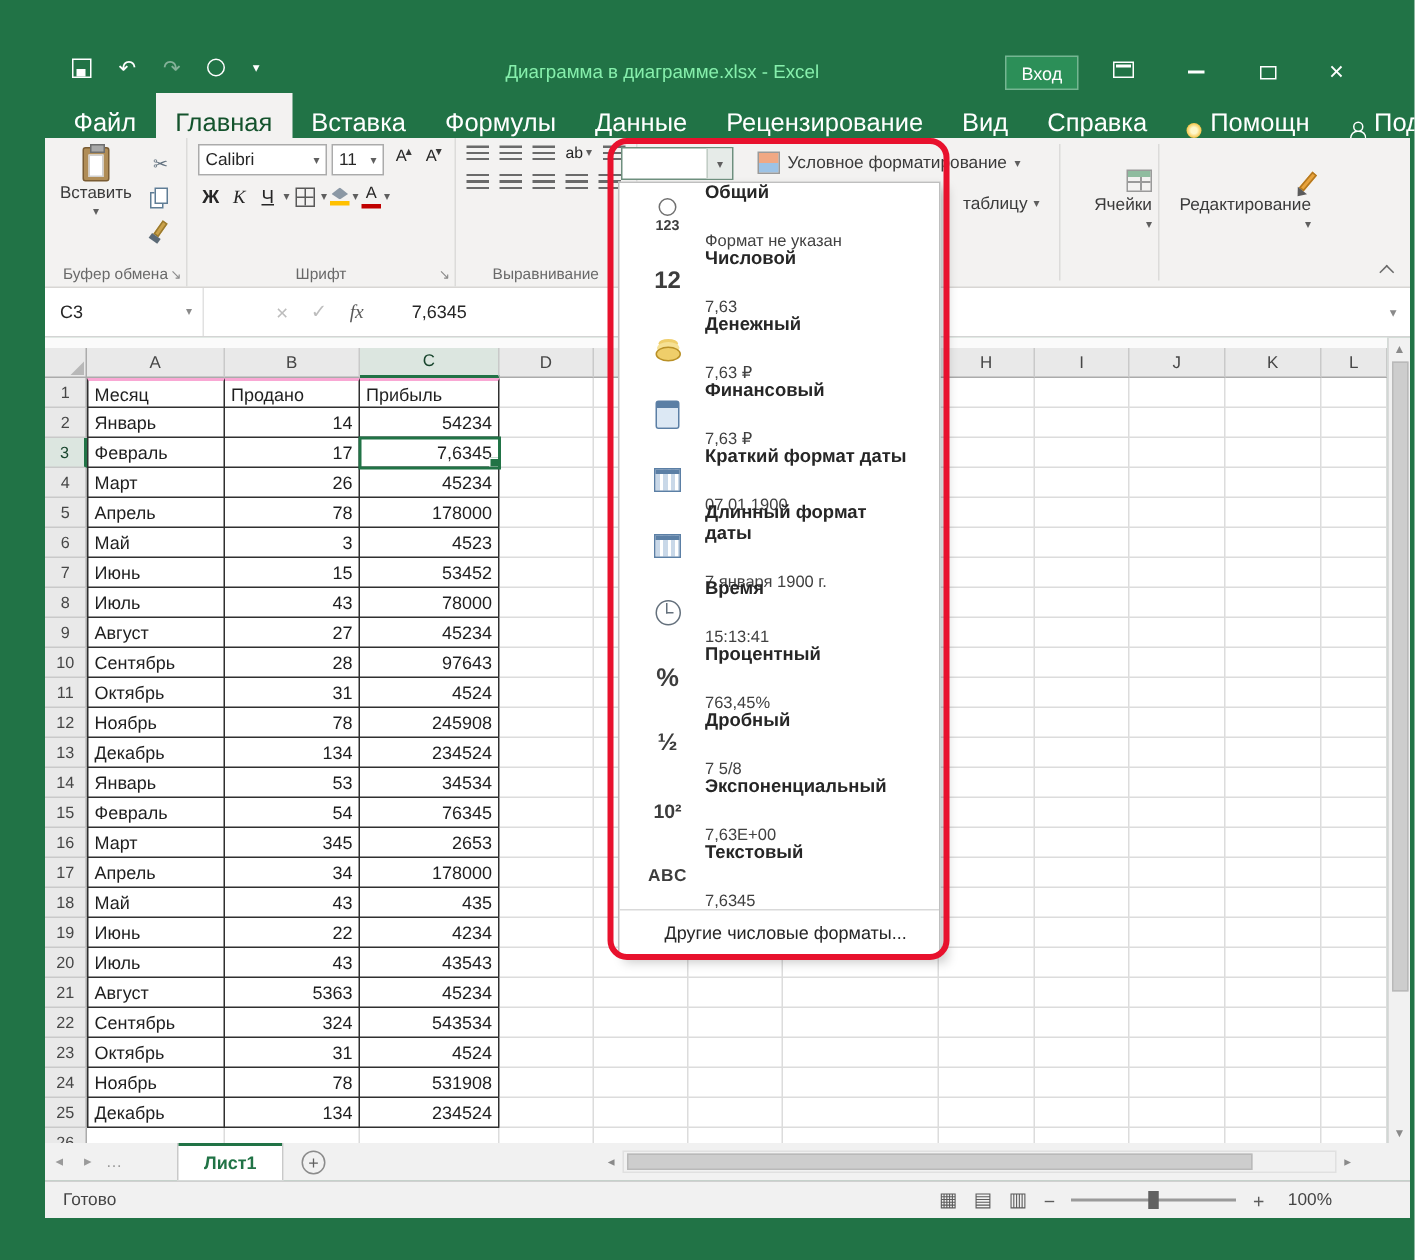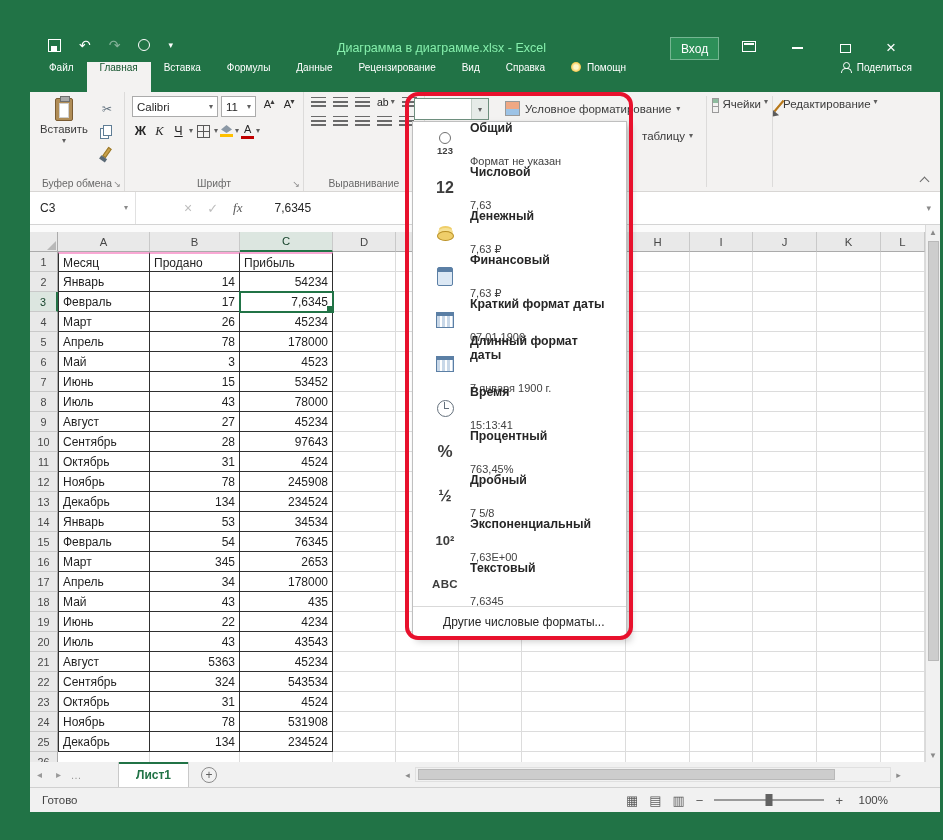--- a/index.html
+++ b/index.html
@@ -19,21 +19,21 @@
 .signin{position:absolute;left:670px;top:37px;height:23px;padding:0 10px;display:flex;align-items:center;background:#2c8f58;border:1px solid rgba(255,255,255,.35);color:#fff;font-size:12px;cursor:pointer}
 .ic-ribopt{position:absolute;left:742px;top:41px;width:14px;height:11px;border:1px solid #fff}
 .ic-ribopt::after{content:"";position:absolute;left:1px;right:1px;top:1px;height:2px;background:#fff}
 .winbtn{position:absolute;top:36px;width:34px;height:24px;display:flex;align-items:center;justify-content:center;color:#fff}
 .win-min{left:780px}.win-max{left:828px}.win-close{left:874px;font-size:17px}
 .ic-minbar{width:11px;height:2px;background:#fff}
 .ic-maxbox{width:11px;height:9px;border:1px solid #fff}
 
 
 .tabsrow{position:absolute;left:0;top:62px;right:0;height:30px;display:flex;padding-left:36px}
-.tab{display:flex;align-items:flex-start;padding:0 13px;color:#fff;font-size:10px;white-space:nowrap;cursor:pointer}
+.tab{display:flex;align-items:flex-end;padding:0 13px;color:#fff;font-size:17px;white-space:nowrap;cursor:pointer}
 .tab.active{background:#f3f2f1;color:#14532d}
 .tab:last-child{margin-left:auto;margin-right:18px}
 .ticon{display:none}
 .ticon[data-ticon="bulb"]{display:inline-block;width:10px;height:10px;border-radius:50%;background:radial-gradient(#fff7c9 30%,#f5c242 72%);margin-right:6px}
 .ticon[data-ticon="person"]{display:inline-block;width:11px;height:11px;position:relative;margin-right:6px}
 .ticon[data-ticon="person"]::before{content:"";position:absolute;left:3px;top:0;width:5px;height:5px;border:1px solid #fff;border-radius:50%}
 .ticon[data-ticon="person"]::after{content:"";position:absolute;left:1px;bottom:0;width:9px;height:4px;border:1px solid #fff;border-bottom:none;border-radius:5px 5px 0 0}
 
 
 .ribbon{position:absolute;left:30px;top:92px;width:910px;height:100px;background:#f3f2f1;border-bottom:1px solid #d8d6d4}
@@ -75,21 +75,21 @@
 .colbar .letterA{font-size:11px;color:#262626;line-height:1}
 .alrow{display:flex;align-items:center;gap:7px}
 .alrow+.alrow{margin-top:8px}
 .il{width:15px;height:11px;background:repeating-linear-gradient(to bottom,#6a6a6a 0 1.5px,transparent 1.5px 4.2px);cursor:pointer}
 .abor{font-size:10.5px;color:#262626;display:flex;align-items:center;gap:2px;cursor:pointer}
 
 .condfmt{position:absolute;left:475px;top:9px;display:flex;align-items:center;gap:5px;font-size:11.5px;color:#3b3b3b;cursor:pointer}
 .cf-icon{width:15px;height:15px;border:1px solid #9a9a9a;background:linear-gradient(to bottom,#f0a884 0 50%,#9dc3e6 50%)}
 .fmt-table-partial{position:absolute;left:612px;top:38px;font-size:11.5px;color:#3b3b3b;display:flex;align-items:center;gap:4px;cursor:pointer}
 .vsep{position:absolute;top:4px;bottom:4px;width:1px;background:#dcdbda}
-.bigbtn{position:absolute;top:6px;display:flex;flex-direction:row;align-items:flex-start;gap:3px;font-size:11.5px;color:#3b3b3b;cursor:pointer}
+.bigbtn{position:absolute;top:21px;display:flex;flex-direction:column;align-items:flex-end;gap:3px;font-size:11.5px;color:#3b3b3b;cursor:pointer}
 .cellsbtn{left:682px;width:56px}
 .editbtn{left:748px;width:96px}
 .ic-cells{width:17px;height:15px;border:1px solid #9a9a9a;background:linear-gradient(#8fbc9f 0 4px,rgba(0,0,0,0) 4px),linear-gradient(to right,rgba(0,0,0,0) 0 8px,#9a9a9a 8px 9px,rgba(0,0,0,0) 9px),linear-gradient(to bottom,rgba(0,0,0,0) 0 7px,#9a9a9a 7px 8px,rgba(0,0,0,0) 8px)}
 .ic-pencil{width:4px;height:14px;background:#e8a33d;border:1px solid #b5791f;position:relative;transform:rotate(40deg);margin-top:1px}
 .ic-pencil::after{content:"";position:absolute;left:-2px;bottom:-6px;border-left:4px solid transparent;border-right:4px solid transparent;border-top:5px solid #5b5b5b}
 .ribchev{position:absolute;right:12px;bottom:6px;width:7px;height:7px;border-left:1.5px solid #6a6a6a;border-top:1.5px solid #6a6a6a;transform:rotate(45deg);cursor:pointer}
 
 
 .fbar{position:absolute;left:30px;top:192px;width:910px;height:33px;background:#fff;border-bottom:1px solid #d4d4d4;display:flex;align-items:center;font-size:12px}
 .namebox{width:106px;height:100%;display:flex;align-items:center;padding-left:10px;color:#262626;position:relative;border-right:1px solid #e1e1e1;cursor:pointer}

